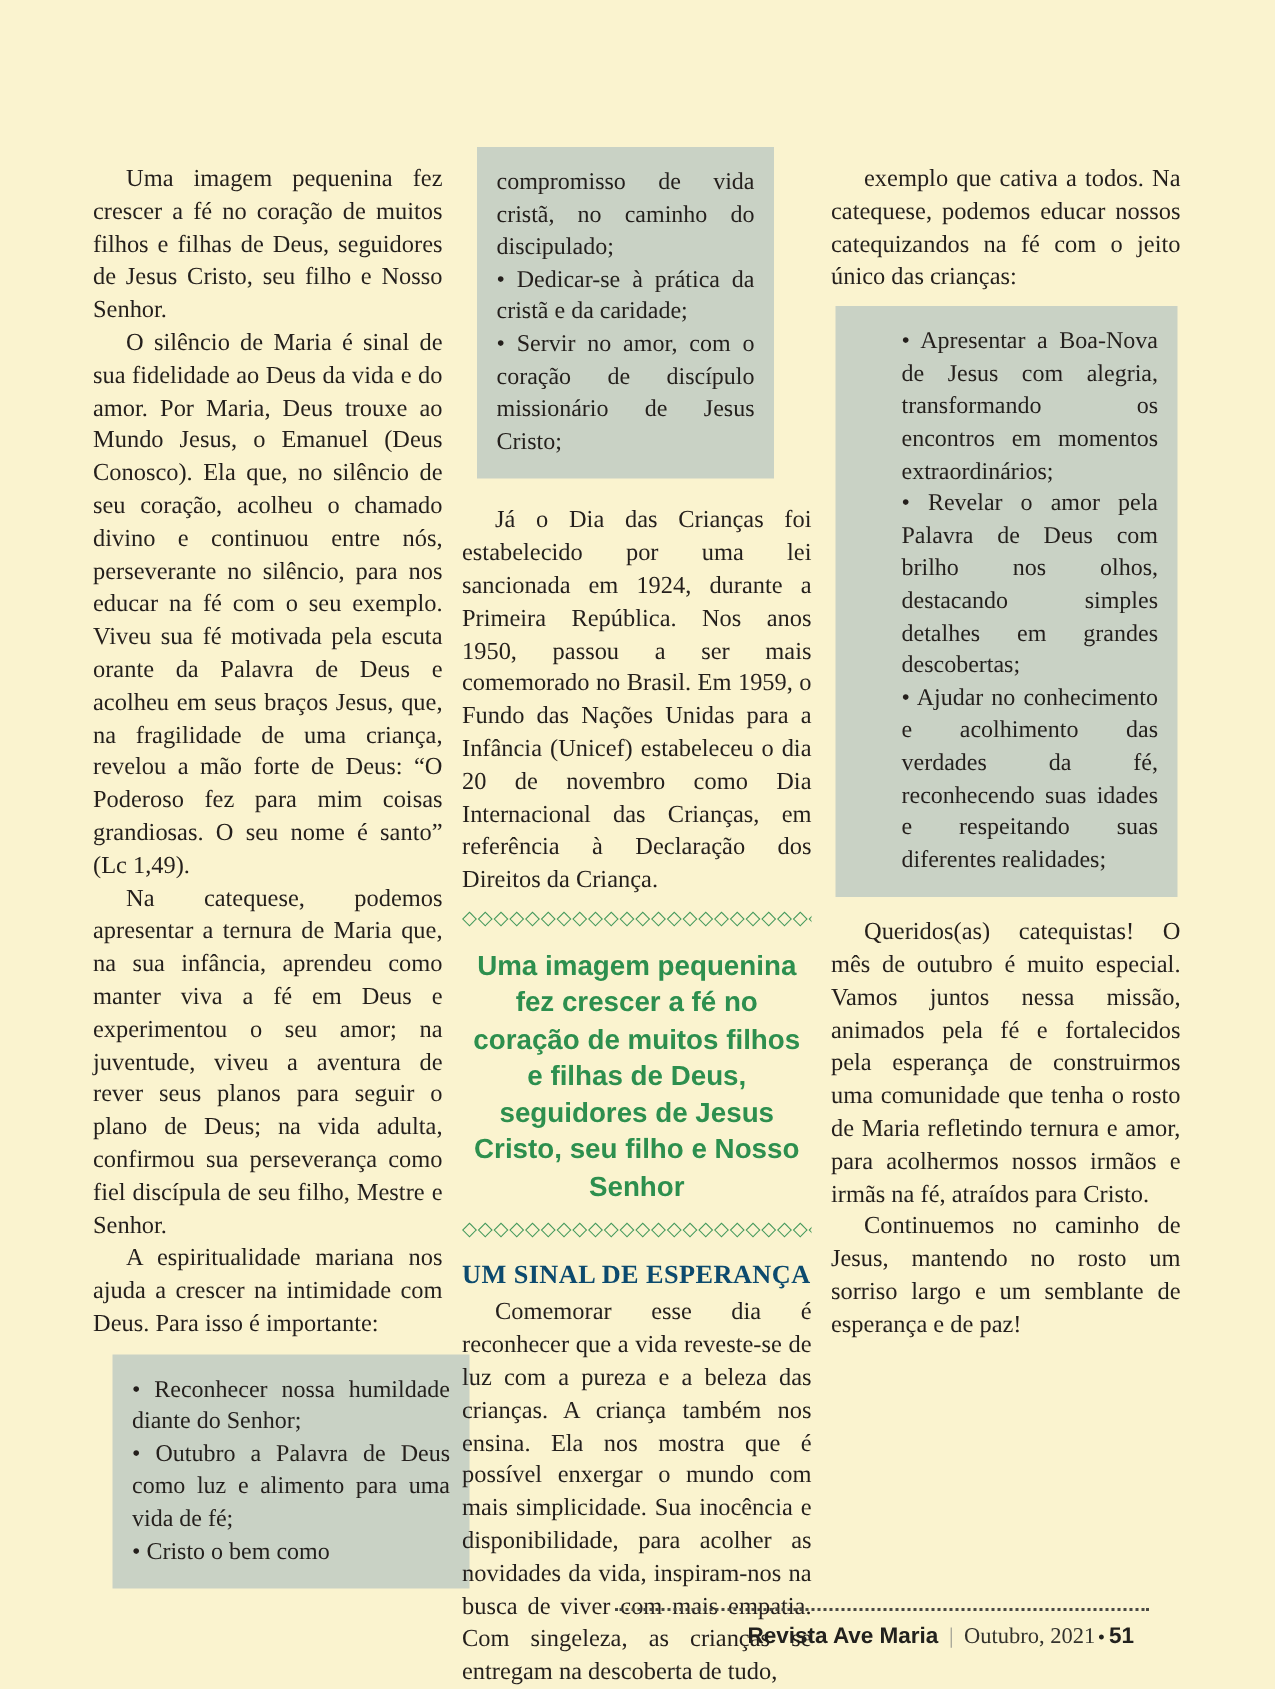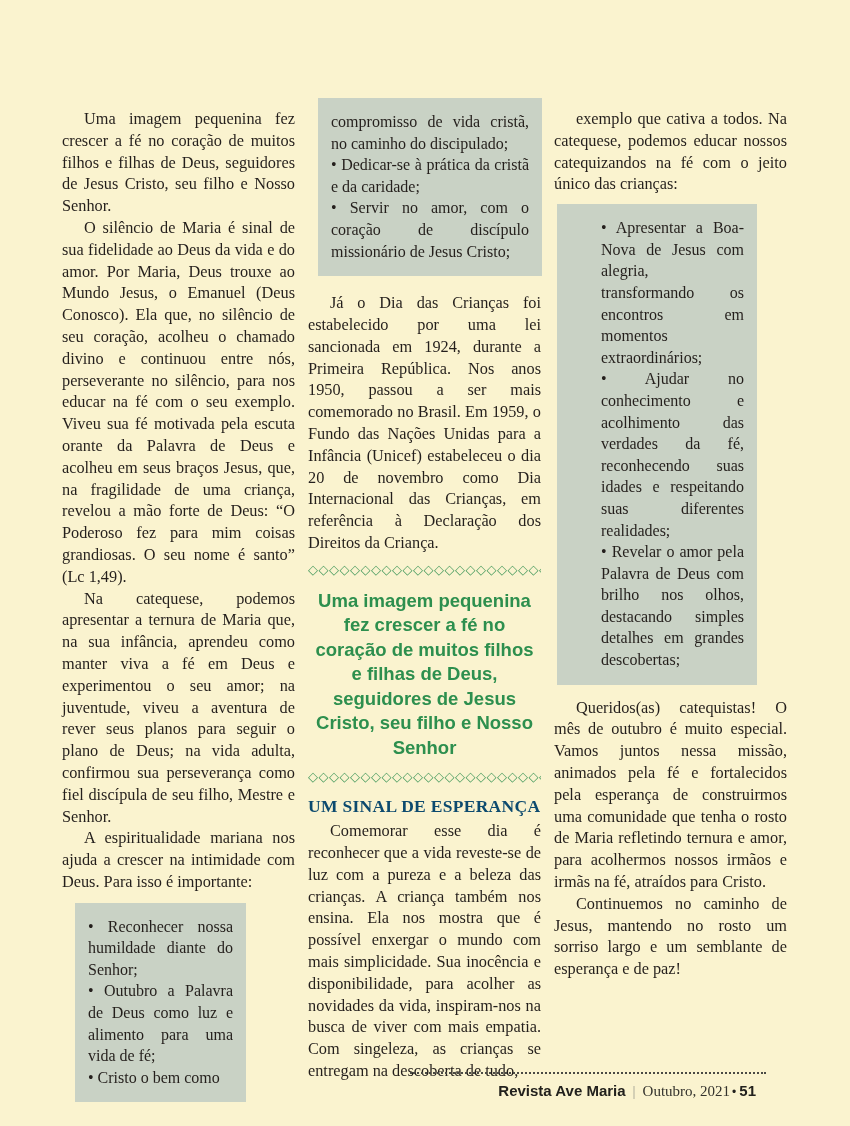--- a/index.html
+++ b/index.html
@@ -42,23 +42,23 @@
   .hl-box {
     background: #C9D2C5;
     box-sizing: border-box;
     padding: 13px 13px 14px 13px;
     font-size: 16px;
     line-height: 21.6px;
     text-align: justify;
     hyphens: auto;
   }
   .hl-box p { margin: 0; }
-  .box1 { width: 171px; margin-left: 13px; margin-top: 10px; }
-  .box2 { width: 224px; margin-left: 10px; }
-  .box3 { width: 200px; margin-left: 3px; margin-top: 9px; margin-bottom: 12px; padding-left: 44px; }
+  .box1 { width: 238px; margin-left: 13px; margin-top: 10px; }
+  .box2 { width: 198px; margin-left: 10px; }
+  .box3 { width: 228px; margin-left: 3px; margin-top: 9px; margin-bottom: 12px; padding-left: 44px; }
 
   .after-box { margin-top: 16px; }
 
   .divider {
     color: #44995C;
     font-family: "DejaVu Sans", sans-serif;
     font-size: 13px;
     line-height: 14px;
     letter-spacing: 0.5px;
     white-space: nowrap;
@@ -157,22 +157,22 @@
       <div class="pull-quote">Uma imagem pequenina fez crescer a fé no coração de muitos filhos e filhas de Deus, seguidores de Jesus Cristo, seu filho e Nosso Senhor</div>
       <div class="divider">◇◇◇◇◇◇◇◇◇◇◇◇◇◇◇◇◇◇◇◇◇◇◇◇◇◇◇◇◇◇◇◇</div>
       <h2 class="section-heading">UM SINAL DE ESPERANÇA</h2>
       <p class="para">Comemorar esse dia é reconhecer que a vida reveste-se de luz com a pureza e a beleza das crianças. A criança também nos ensina. Ela nos mostra que é possível enxergar o mundo com mais simplicidade. Sua inocência e disponibilidade, para acolher as novidades da vida, inspiram-nos na busca de viver com mais empatia. Com singeleza, as crianças se entregam na descoberta de tudo,</p>
     </div>
 
     <div class="col">
       <p class="para col1-first">exemplo que cativa a todos. Na catequese, podemos educar nossos catequizandos na fé com o jeito único das crianças:</p>
       <div class="hl-box box3">
         <p>• Apresentar a Boa-Nova de Jesus com alegria, transformando os encontros em momentos extraordinários;</p>
+        <p>• Revelar o amor pela Palavra de Deus com brilho nos olhos, destacando simples detalhes em grandes descobertas;</p>
         <p>• Ajudar no conhecimento e acolhimento das verdades da fé, reconhecendo suas idades e respeitando suas diferentes realidades;</p>
-        <p>• Revelar o amor pela Palavra de Deus com brilho nos olhos, destacando simples detalhes em grandes descobertas;</p>
       </div>
       <p class="para">Queridos(as) catequistas! O mês de outubro é muito especial. Vamos juntos nessa missão, animados pela fé e fortalecidos pela esperança de construirmos uma comunidade que tenha o rosto de Maria refletindo ternura e amor, para acolhermos nossos irmãos e irmãs na fé, atraídos para Cristo.</p>
       <p class="para"><span>Continuemos no caminho de Jesus, mantendo no rosto um sorriso largo e um semblante de esperança e de paz!</span></p>
     </div>
 
   </div>
 
   <div class="footer-rule"></div>
   <div class="footer">
     <span class="mag">Revista Ave Maria</span><span class="sep">|</span><span class="issue">Outubro, 2021</span><span class="dot">•</span><span class="pagenum">51</span>

